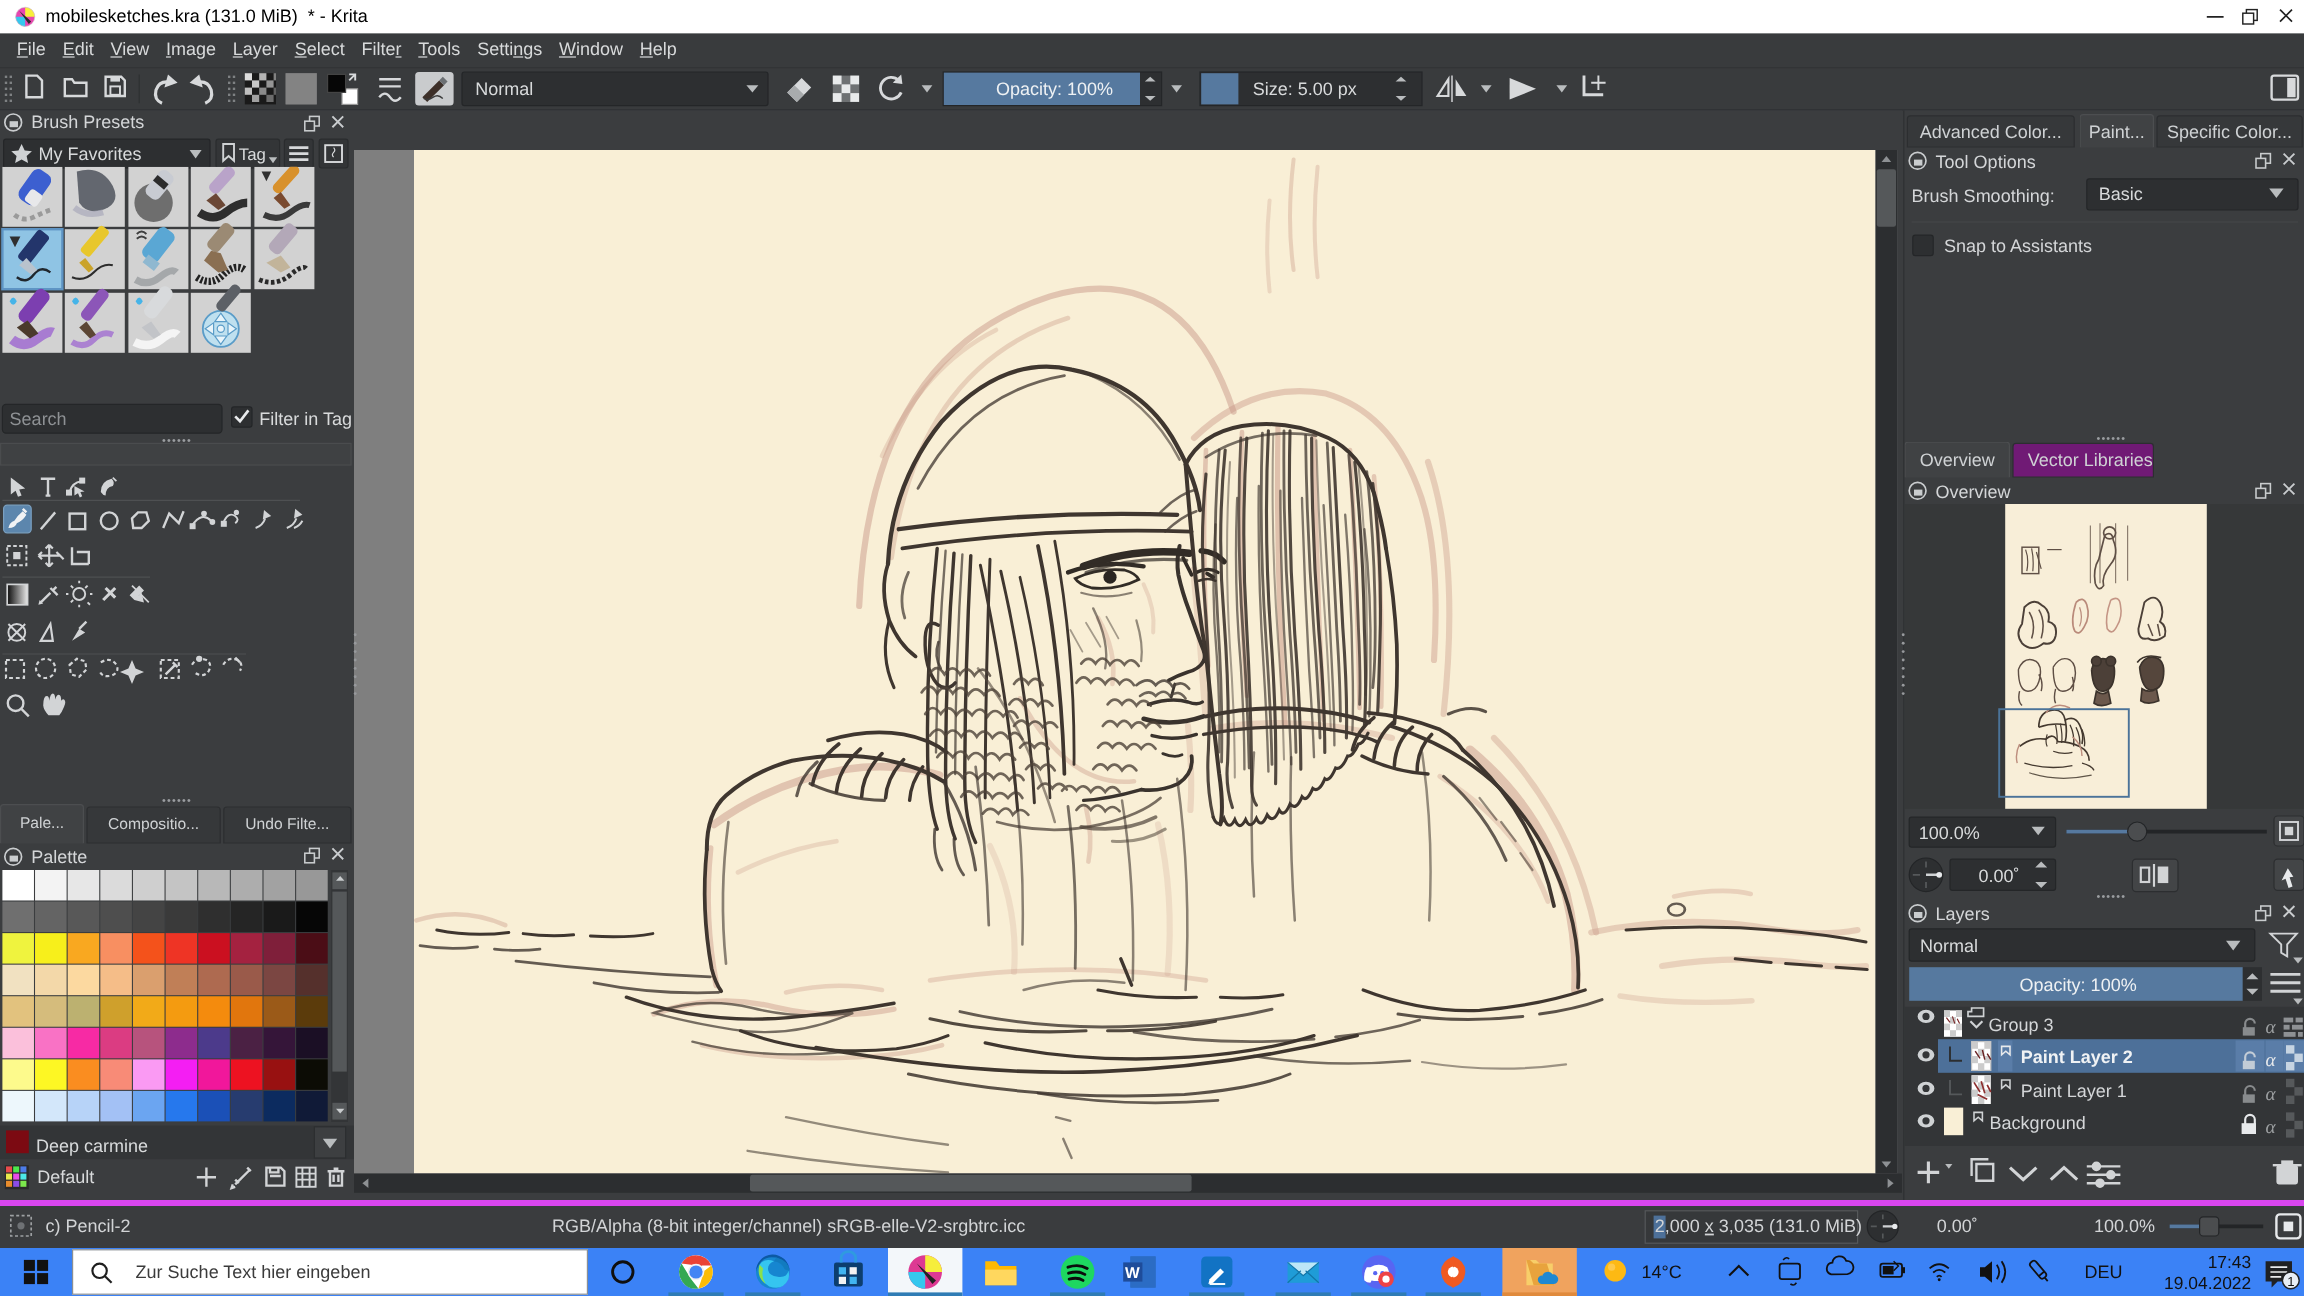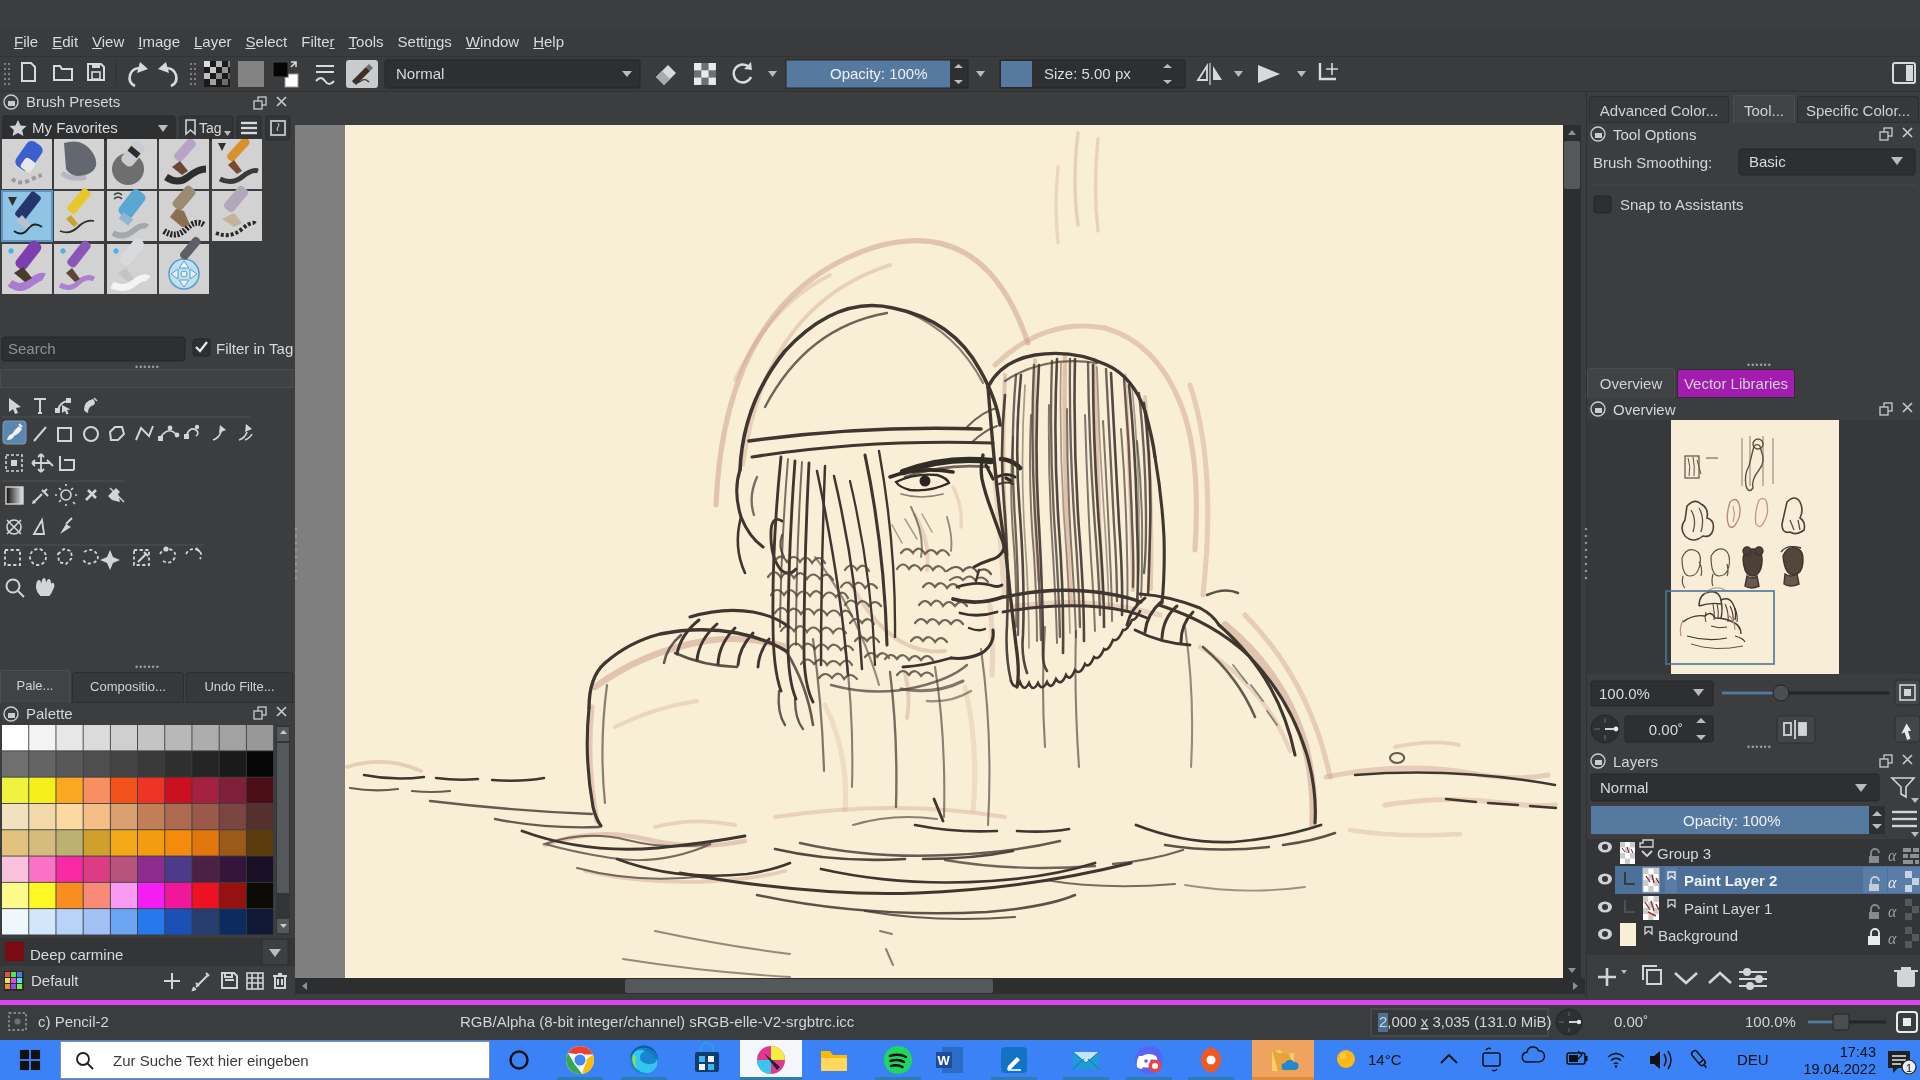--- a/index.html
+++ b/index.html
@@ -21,20 +21,37 @@
 #rightdock { left:1586px; top:92px; width:334px; height:910px; background:#3b3d3f; border-left:1px solid #2e3032; }
 
 #statusbar { left:0; top:1000px; width:1920px; height:40px; background:#3a3c3e; color:#d2d4d6; font-size:15px; border-top:5px solid #d946ef;}
 
 #taskbar { left:0; top:1040px; width:1920px; height:40px; background:#3b82f6; color:#111; font-size:15px; }
 </style>
 </head>
 <body>
 <div id="root">
 
+<div id="titlebar" class="abs">
+  <svg class="abs" style="left:12px;top:5px" width="18" height="18" viewBox="0 0 18 18">
+    <circle cx="9" cy="9" r="8" fill="#e846b0"></circle>
+    <path d="M9 1 A8 8 0 0 1 17 9 L9 9 Z" fill="#f8ef3a"></path>
+    <path d="M1 9 A8 8 0 0 0 9 17 L9 9 Z" fill="#35c7ee"></path>
+    <path d="M4 4 L14 13 L12 15 Z" fill="#2b2b2b"></path>
+    <circle cx="9" cy="9" r="8" fill="none" stroke="#cccccc" stroke-width="0.5"></circle>
+  </svg>
+  <span class="abs" style="left:38px;top:5px">mobilesketches.kra (131.0 MiB)&nbsp; * - Krita</span>
+
+  <svg class="abs" style="left:1833px;top:0" width="87" height="28" viewBox="0 0 87 28">
+    <line x1="6" y1="14" x2="20" y2="14" stroke="#222" stroke-width="1.4"></line>
+    <rect x="39" y="8" width="9" height="9" fill="none" stroke="#222" stroke-width="1.2"></rect>
+    <rect x="36" y="11" width="9" height="9" fill="#fff" stroke="#222" stroke-width="1.2"></rect>
+    <path d="M67 8 L77 18 M77 8 L67 18" stroke="#222" stroke-width="1.4"></path>
+  </svg>
+</div>
 
 <div id="menubar" class="abs" style="padding-left:7px">
   <span class="menuitem"><span class="u">F</span>ile</span><span class="menuitem"><span class="u">E</span>dit</span><span class="menuitem"><span class="u">V</span>iew</span><span class="menuitem"><span class="u">I</span>mage</span><span class="menuitem"><span class="u">L</span>ayer</span><span class="menuitem"><span class="u">S</span>elect</span><span class="menuitem">Filte<span class="u">r</span></span><span class="menuitem"><span class="u">T</span>ools</span><span class="menuitem">Setti<span class="u">n</span>gs</span><span class="menuitem"><span class="u">W</span>indow</span><span class="menuitem"><span class="u">H</span>elp</span>
 </div>
 
 <div id="toolbar" class="abs">
   <svg class="abs" style="left:0;top:0" width="1920" height="34" viewBox="0 0 1920 34">
 
     <g fill="#7e8183">
       <rect x="4" y="6" width="2" height="2"></rect>
@@ -793,21 +810,21 @@
     <svg class="abs" style="left:1272px;top:0" width="16" height="16">
           <path d="M6 4 l5 4 -5 4 z" fill="#8e9194"></path>
         </svg>
   </div>
 </div>
 
 <div id="rightdock" class="abs">
 
   <div class="abs" style="left:0;top:3px;width:334px;height:28px;font-size:15px;color:#cfd2d4">
     <div class="abs" style="left:2px;top:1px;width:140px;height:27px;background:#36383a;border:1px solid #2c2e30;border-radius:3px 3px 0 0;text-align:center;padding-top:5px">Advanced Color...</div>
-    <div class="abs" style="left:146px;top:0;width:62px;height:28px;background:#404244;border:1px solid #4c4e50;border-bottom:none;border-radius:3px 3px 0 0;text-align:center;padding-top:6px">Tool...</div>
+    <div class="abs" style="left:146px;top:0;width:62px;height:28px;background:#404244;border:1px solid #4c4e50;border-bottom:none;border-radius:3px 3px 0 0;text-align:center;padding-top:6px">Paint...</div>
     <div class="abs" style="left:210px;top:1px;width:122px;height:27px;background:#36383a;border:1px solid #2c2e30;border-radius:3px 3px 0 0;text-align:center;padding-top:5px">Specific Color...</div>
   </div>
 
   <svg class="abs" style="left:0;top:31px" width="334" height="250" viewBox="0 0 334 250">
     <circle cx="11" cy="11" r="7" fill="none" stroke="#c9ccce" stroke-width="1.4"></circle>
     <rect x="8" y="10" width="7" height="5" fill="#c9ccce"></rect>
     <text x="26" y="17" fill="#d4d6d8" font-size="15" font-family="Liberation Sans">Tool Options</text>
     <rect x="297" y="5" width="8" height="8" fill="none" stroke="#c9ccce" stroke-width="1.3"></rect>
     <rect x="293" y="9" width="8" height="8" fill="#3b3d3f" stroke="#c9ccce" stroke-width="1.3"></rect>
     <path d="M316 5 l9 9 M325 5 l-9 9" stroke="#c9ccce" stroke-width="1.6"></path>
@@ -816,21 +833,21 @@
     <text x="162" y="44" fill="#d8dadb" font-size="15" font-family="Liberation Sans">Basic</text>
     <path d="M304 34 l12 0 -6 8 z" fill="#b9bcbe"></path>
     <line x1="6" y1="62" x2="328" y2="62" stroke="#47494b" stroke-width="1"></line>
     <rect x="7" y="73" width="17" height="17" rx="2" fill="#2d2f31" stroke="#242628"></rect>
     <text x="33" y="87" fill="#d4d6d8" font-size="15" font-family="Liberation Sans">Snap to Assistants</text>
   </svg>
 
   <div class="abs dots" style="left:160px;top:268px">••••••</div>
   <div class="abs" style="left:0;top:276px;width:334px;height:30px;font-size:15px;color:#cfd2d4">
     <div class="abs" style="left:0;top:0;width:88px;height:30px;background:#404244;border:1px solid #4c4e50;border-bottom:none;border-radius:3px 3px 0 0;text-align:center;padding-top:6px">Overview</div>
-    <div class="abs" style="left:90px;top:1px;width:118px;height:29px;background:#a21caf;border:1px solid #2c2e30;border-radius:3px 3px 0 0;text-align:center;padding-top:5px">Vector Libraries</div>
+    <div class="abs" style="left:90px;top:1px;width:118px;height:29px;background:#701a75;border:1px solid #2c2e30;border-radius:3px 3px 0 0;text-align:right;padding-top:5px">Vector Libraries</div>
   </div>
 
   <svg class="abs" style="left:0;top:306px" width="334" height="350" viewBox="0 0 334 350">
     <circle cx="11" cy="11" r="7" fill="none" stroke="#c9ccce" stroke-width="1.4"></circle>
     <rect x="8" y="10" width="7" height="5" fill="#c9ccce"></rect>
     <text x="26" y="17" fill="#d4d6d8" font-size="15" font-family="Liberation Sans">Overview</text>
     <rect x="297" y="5" width="8" height="8" fill="none" stroke="#c9ccce" stroke-width="1.3"></rect>
     <rect x="293" y="9" width="8" height="8" fill="#3b3d3f" stroke="#c9ccce" stroke-width="1.3"></rect>
     <path d="M316 5 l9 9 M325 5 l-9 9" stroke="#c9ccce" stroke-width="1.6"></path>
 

